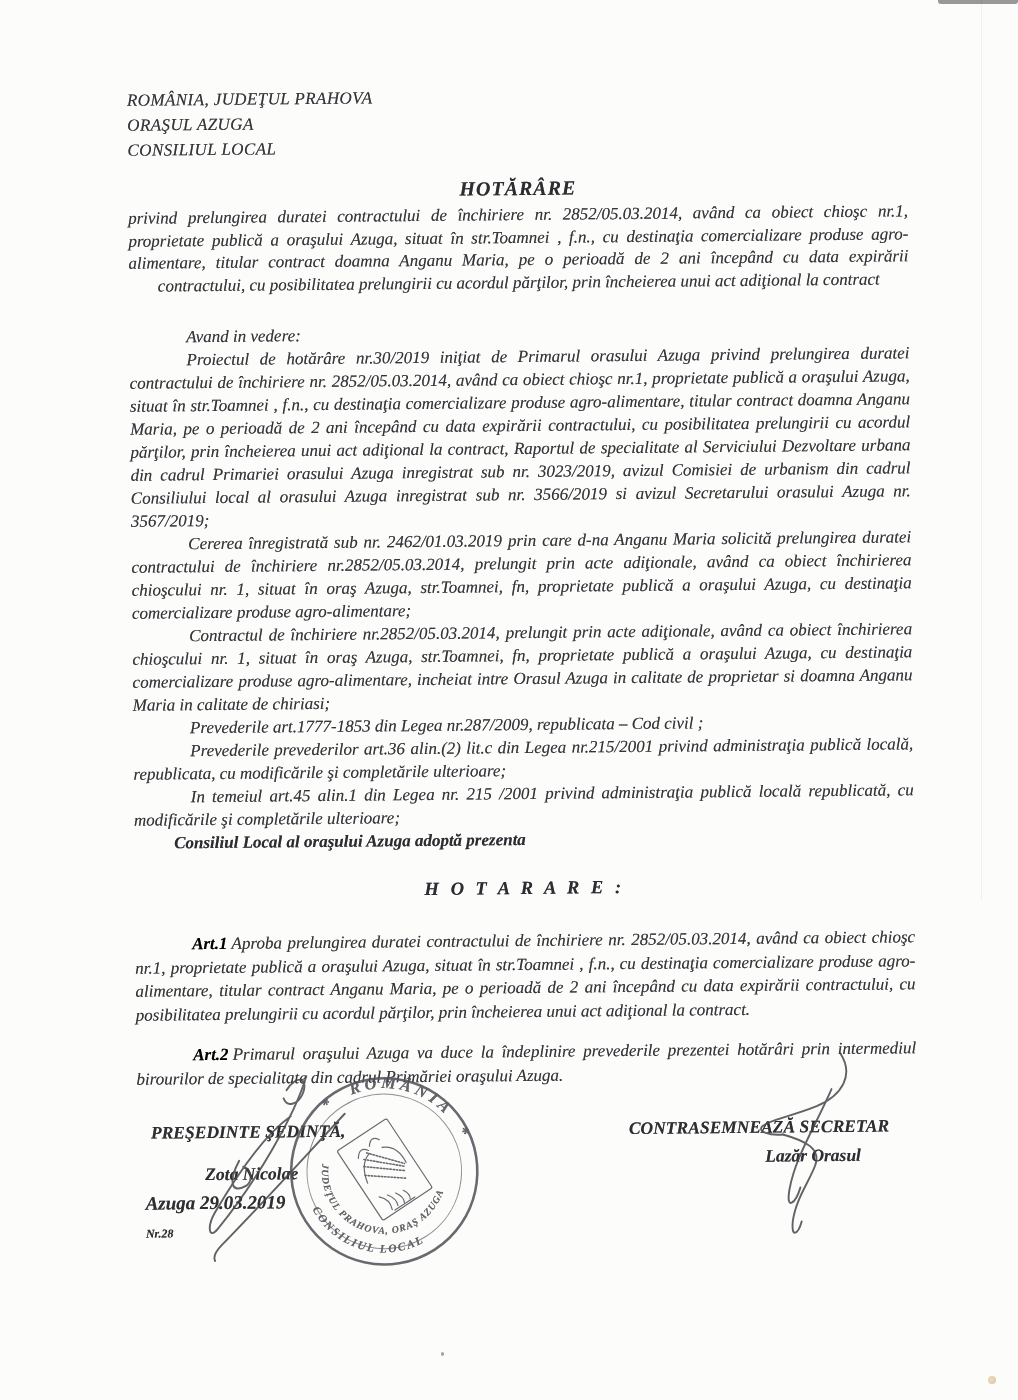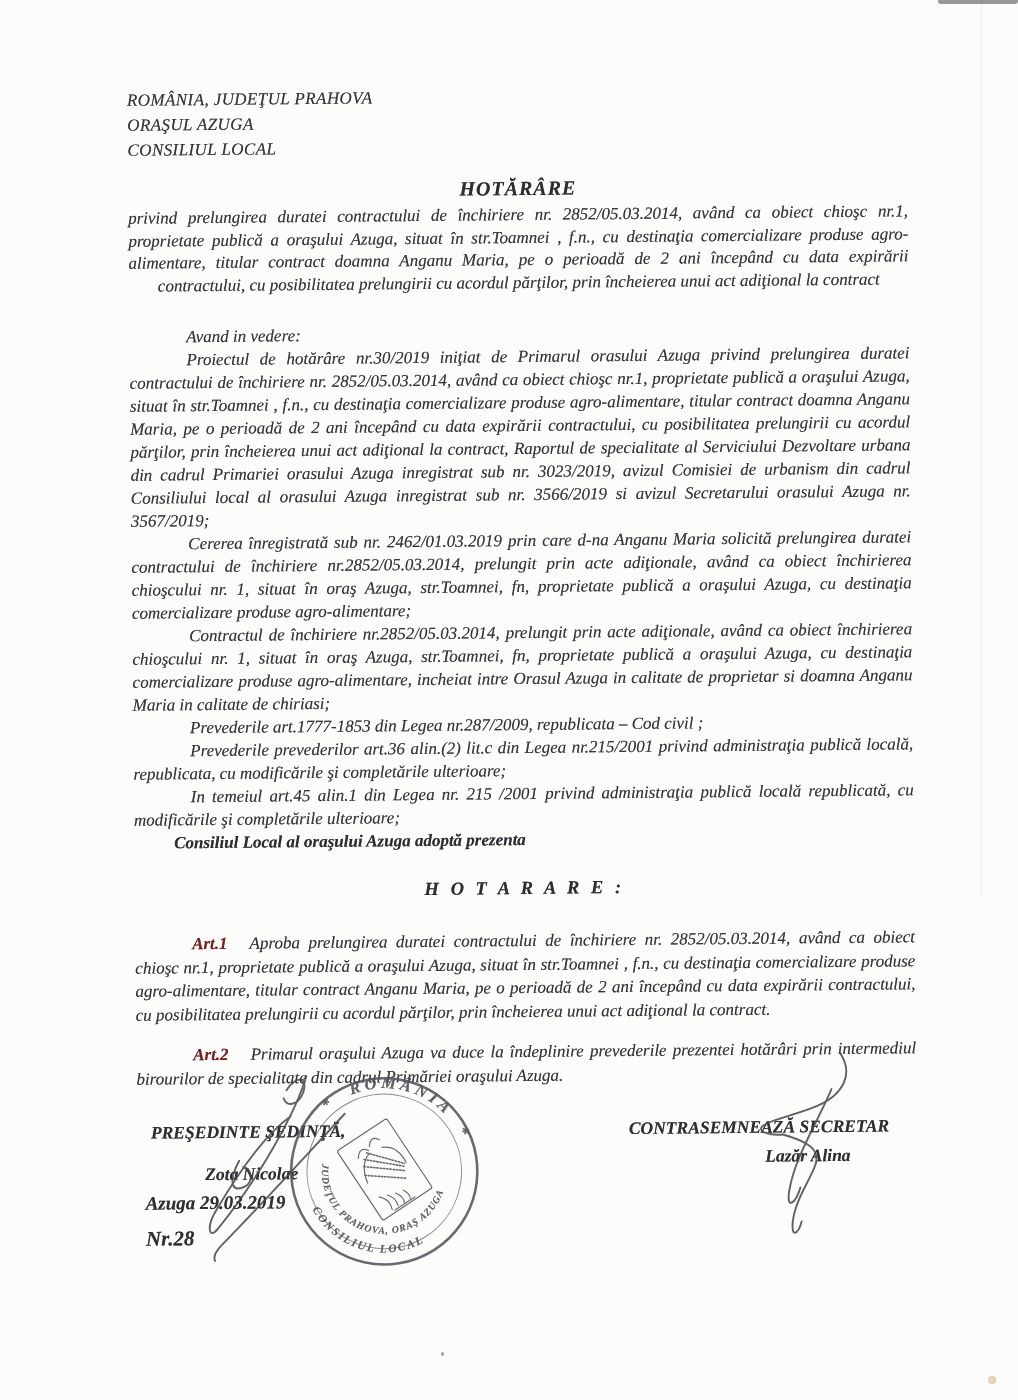--- a/index.html
+++ b/index.html
@@ -30,21 +30,21 @@
   .adopt{font-weight:bold;text-indent:40px;margin:0;color:#2c2c31;}
   .decision-heading{
     text-align:center;font-weight:bold;font-size:18.5px;letter-spacing:3.5px;
     margin-top:27px;color:#2c2c31;
   }
   .articles{margin-top:30px;}
   .article{
     text-align:justify;text-indent:57px;font-size:17px;line-height:23.5px;margin:0;
   }
   .article + .article{margin-top:17px;}
-  .article b{font-weight:bold;margin-right:22px;color:#7f1d1d;}
+  .article b{font-weight:bold;margin-right:4px;color:#000000;}
   .footer{position:relative;margin-top:20px;height:260px;font-size:17.5px;font-weight:bold;color:#2e2e33;}
   .fitem{position:absolute;white-space:nowrap;}
   .sig-svg,.stamp-svg{position:absolute;pointer-events:none;}
   .stamp-svg{opacity:0.88;transform:rotate(13deg);}
   .stamp-svg text{font-family:"Liberation Serif","DejaVu Serif",serif;fill:#4e4e56;}
   
   .edge-smudge{position:absolute;left:938px;top:0;width:80px;height:4px;background:rgba(70,70,72,0.55);border-radius:0 0 3px 3px;}
   .fold-line{position:absolute;left:981px;top:0;width:1px;height:900px;background:rgba(80,80,85,0.07);}
   .speck-orange{position:absolute;left:988px;top:1376px;width:8px;height:8px;border-radius:50%;
     background:radial-gradient(circle at 40% 40%, rgba(236,216,186,0.9), rgba(196,148,88,0.55));}
@@ -82,23 +82,23 @@
 
     <div class="articles">
       <p class="article"><b>Art.1</b><span>Aproba prelungirea duratei contractului de închiriere nr. 2852/05.03.2014, având ca obiect chioşc nr.1, proprietate publică a oraşului Azuga, situat în str.Toamnei , f.n., cu destinaţia comercializare produse agro-alimentare, titular contract Anganu Maria, pe o perioadă de 2 ani începând cu data expirării contractului, cu posibilitatea prelungirii cu acordul părţilor, prin încheierea unui act adiţional la contract.</span></p>
       <p class="article"><b>Art.2</b><span>Primarul oraşului Azuga va duce la îndeplinire prevederile prezentei hotărâri prin intermediul birourilor de specialitate din cadrul Primăriei oraşului Azuga.</span></p>
     </div>
 
     <div class="footer">
       <div class="fitem" style="left:14px;top:12px;">PREŞEDINTE ŞEDINŢĂ,</div>
       <div class="fitem" style="left:68px;top:54px;">Zota Nicolae</div>
       <div class="fitem" style="left:8px;top:82px;font-size:19px;">Azuga 29.03.2019</div>
-      <div class="fitem" style="left:8px;top:116px;font-size:21px;">Nr.28</div>
+      <div class="fitem" style="left:8px;top:116px;font-size:12px;">Nr.28</div>
       <div class="fitem" style="left:492px;top:12px;">CONTRASEMNEAZĂ  SECRETAR</div>
-      <div class="fitem" style="left:628px;top:41px;">Lazăr Alina</div>
+      <div class="fitem" style="left:628px;top:41px;">Lazăr Orasul</div>
 
       <svg class="stamp-svg" style="left:148px;top:-36px;" width="198" height="198" viewBox="0 0 200 200">
         <defs>
           <path id="arcTop" d="M 16,100 A 84,84 0 0 1 184,100" fill="none"></path>
           <path id="arcMid" d="M 37,100 A 63,63 0 0 0 163,100" fill="none"></path>
           <path id="arcBot" d="M 18,100 A 82,82 0 0 0 182,100" fill="none"></path>
         </defs>
         <circle cx="100" cy="100" r="94" fill="none" stroke="#55555c" stroke-width="2.6"></circle>
         <circle cx="100" cy="100" r="78" fill="none" stroke="#5a5a60" stroke-width="1.1" opacity="0.75"></circle>
         <text font-size="16.5" font-weight="600" letter-spacing="4" style="word-spacing:9px;">

